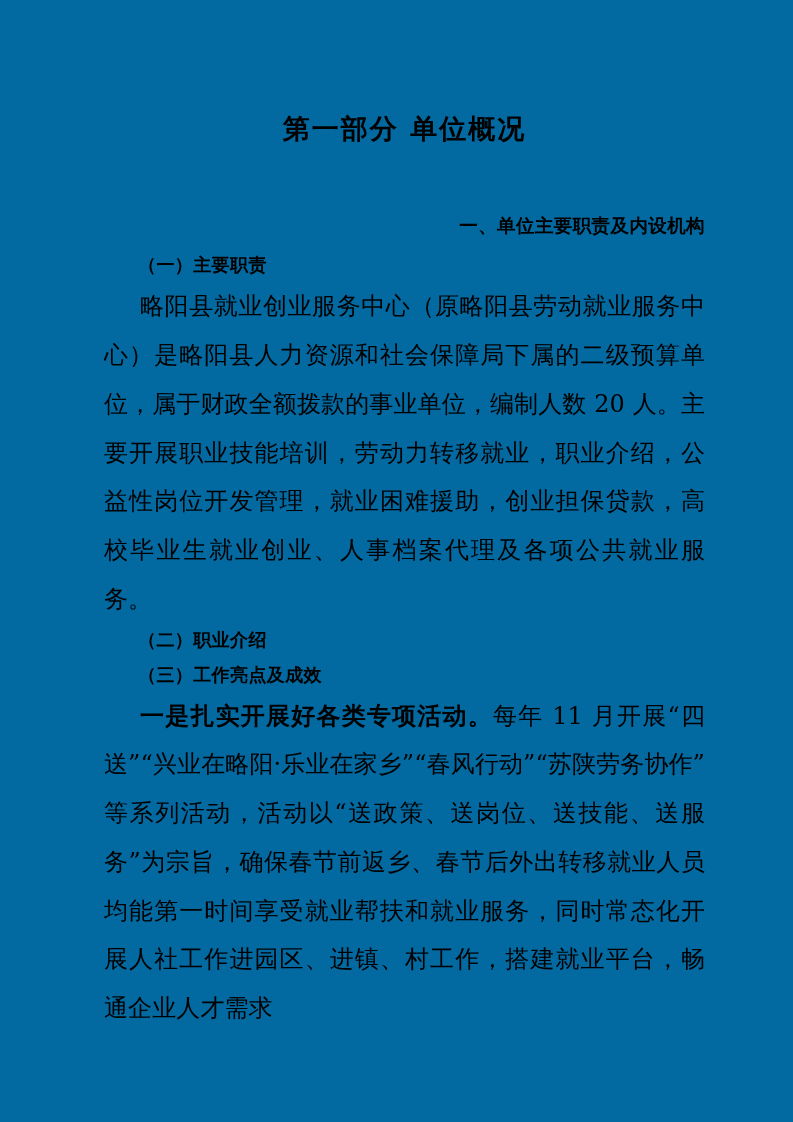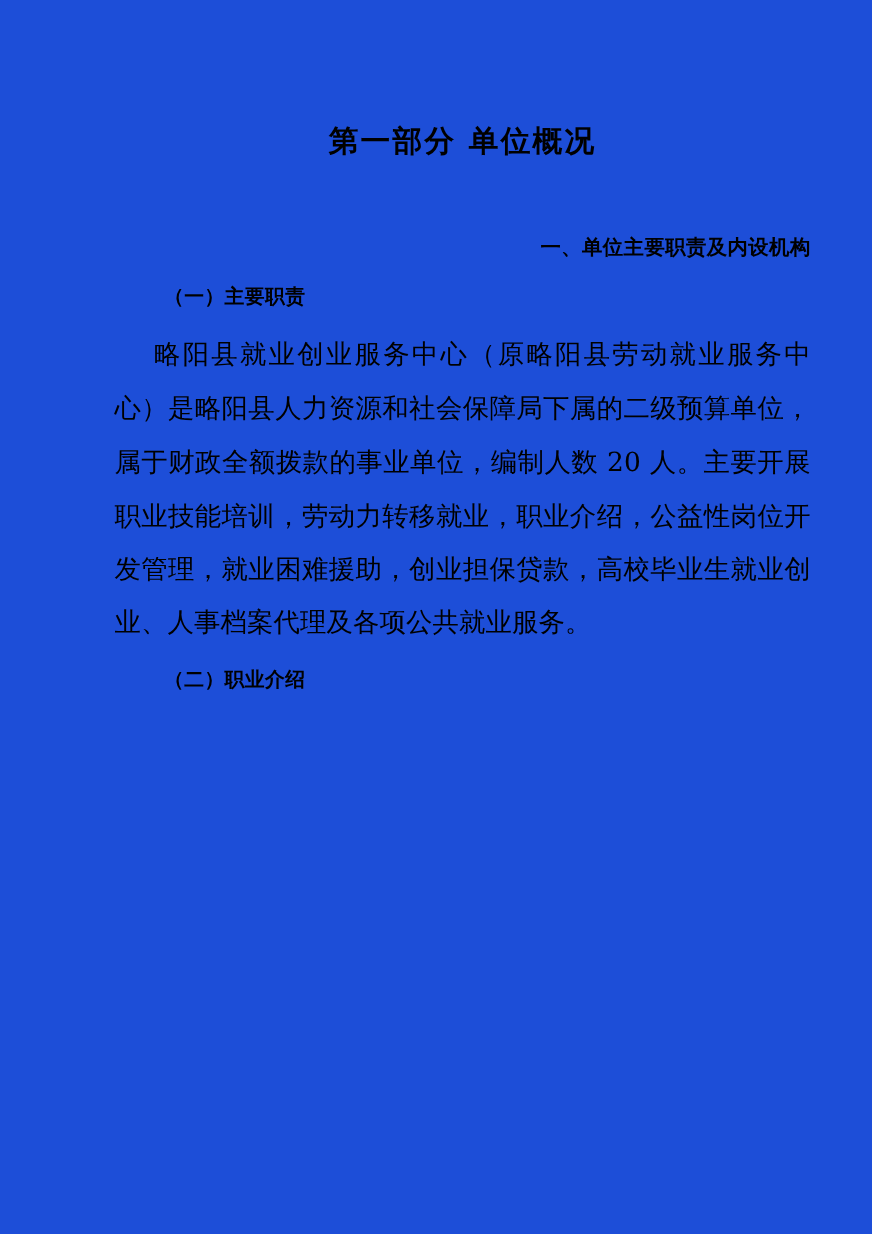--- a/index.html
+++ b/index.html
@@ -11,23 +11,23 @@
     width: 793px;
     height: 1122px;
     font-family: "DejaVu Serif", "Liberation Serif", serif;
     color: #000000;
     overflow: hidden;
   }
   .page {
     position: relative;
     width: 793px;
     height: 1122px;
-    background: #1d4ed8;
+    background: #0369a1;
     box-sizing: border-box;
-    padding: 96px 56px 60px 104px;
+    padding: 96px 88px 60px 104px;
   }
   .doc-title {
     text-align: center;
     font-size: 27px;
     font-weight: bold;
     letter-spacing: 2px;
     margin: 14px 0 0 0;
     line-height: 1.4;
     font-family: "DejaVu Serif", "Liberation Serif", serif;
   }
@@ -40,21 +40,21 @@
     line-height: 1.75;
     margin: 0 0 6px 0;
     text-indent: 34px;
     letter-spacing: 0.4px;
     text-align: right;
   }
   .h3 {
     font-size: 18px;
     font-weight: bold;
     line-height: 1.9;
-    margin: 11px;
+    margin: 0;
     text-indent: 34px;
     letter-spacing: 0.4px;
   }
   p.body {
     font-size: 24px;
     line-height: 2.03;
     margin: 0;
     text-align: justify;
     text-justify: inter-ideograph;
     text-indent: 36px;
@@ -82,14 +82,18 @@
 
   <div class="blk">
     <h3 class="h3">（一）主要职责</h3>
     <p class="body">略阳县就业创业服务中心（原略阳县劳动就业服务中心）是略阳县人力资源和社会保障局下属的二级预算单位，属于财政全额拨款的事业单位，编制人数 20 人。主要开展职业技能培训，劳动力转移就业，职业介绍，公益性岗位开发管理，就业困难援助，创业担保贷款，高校毕业生就业创业、人事档案代理及各项公共就业服务。</p>
   </div>
 
   <div class="blk">
     <h3 class="h3">（二）职业介绍</h3>
   </div>
 
+  <div class="blk">
+    <h3 class="h3">（三）工作亮点及成效</h3>
+    <p class="body"><b>一是</b><b>扎实开展好各类专项活动。</b><span>每年 11 月开展“四送”“兴业在略阳·乐业在家乡”“春风行动”“苏陕劳务协作”等系列活动，活动以“送政策、送岗位、送技能、送服务”为宗旨，确保春节前返乡、春节后外出转移就业人员均能第一时间享受就业帮扶和就业服务，同时常态化开展人社工作进园区、进镇、村工作，搭建就业平台，畅通企业人才需求</span></p>
+  </div>
 
 </div>
 
 </body></html>

